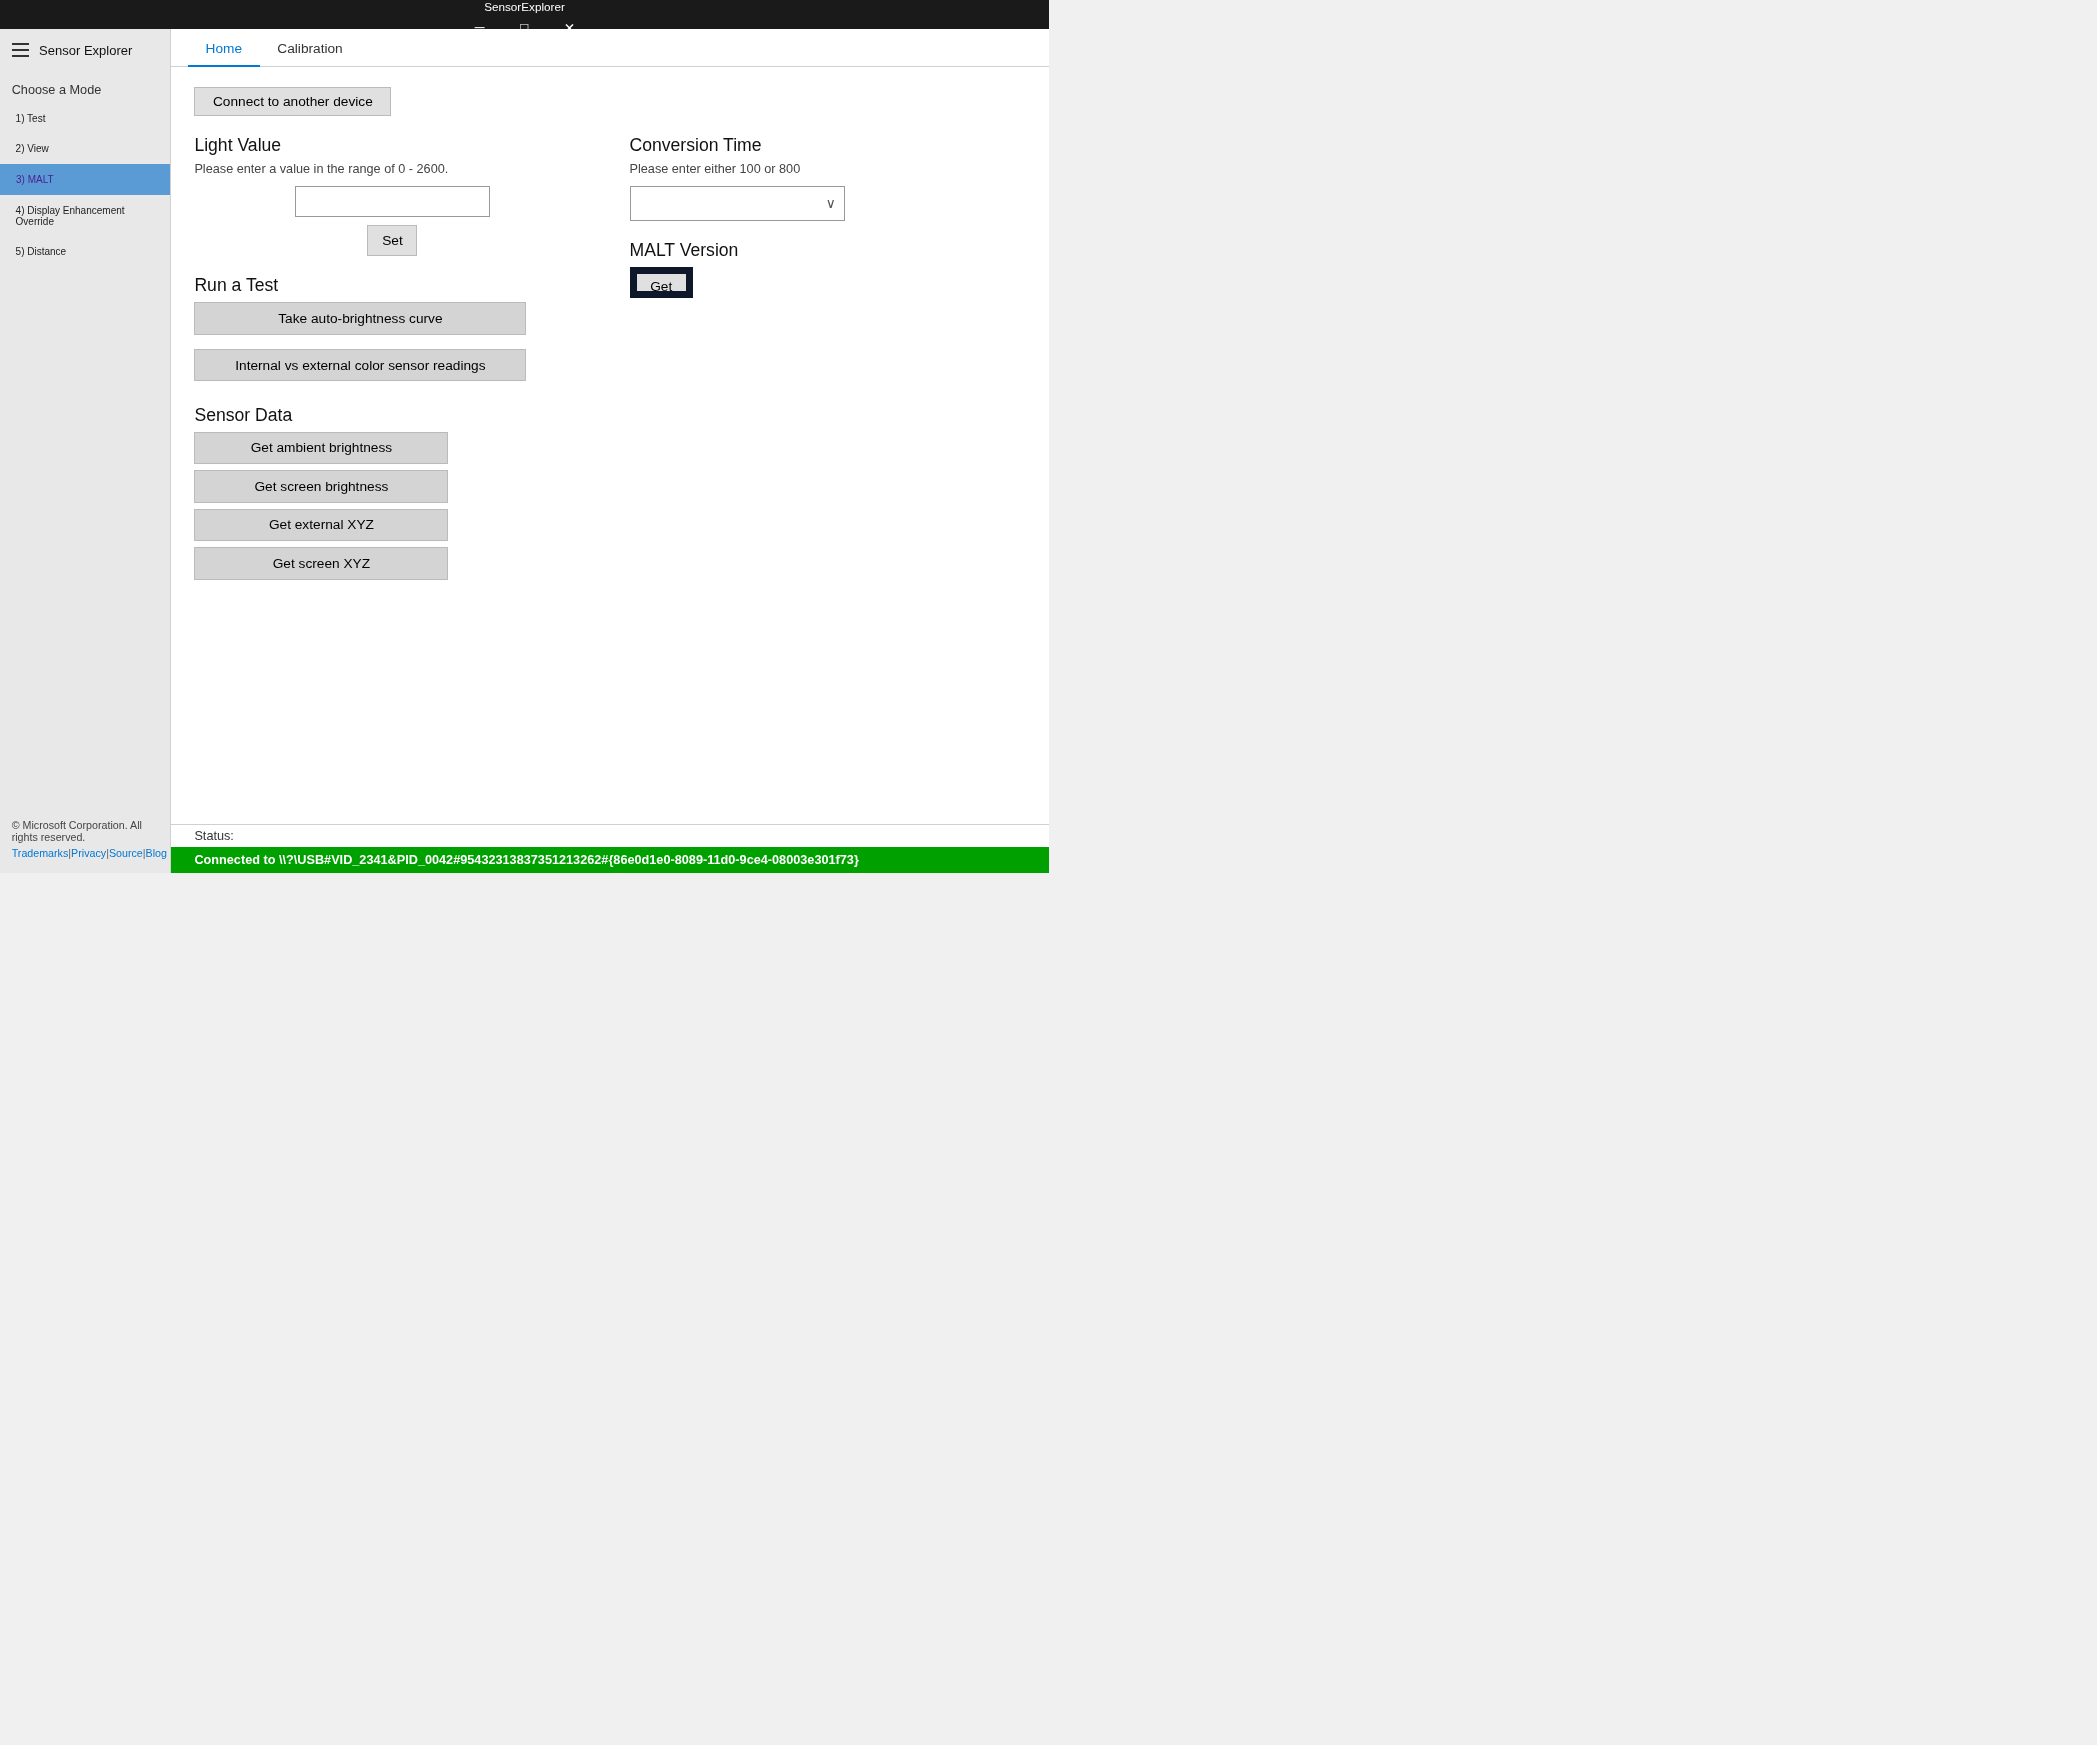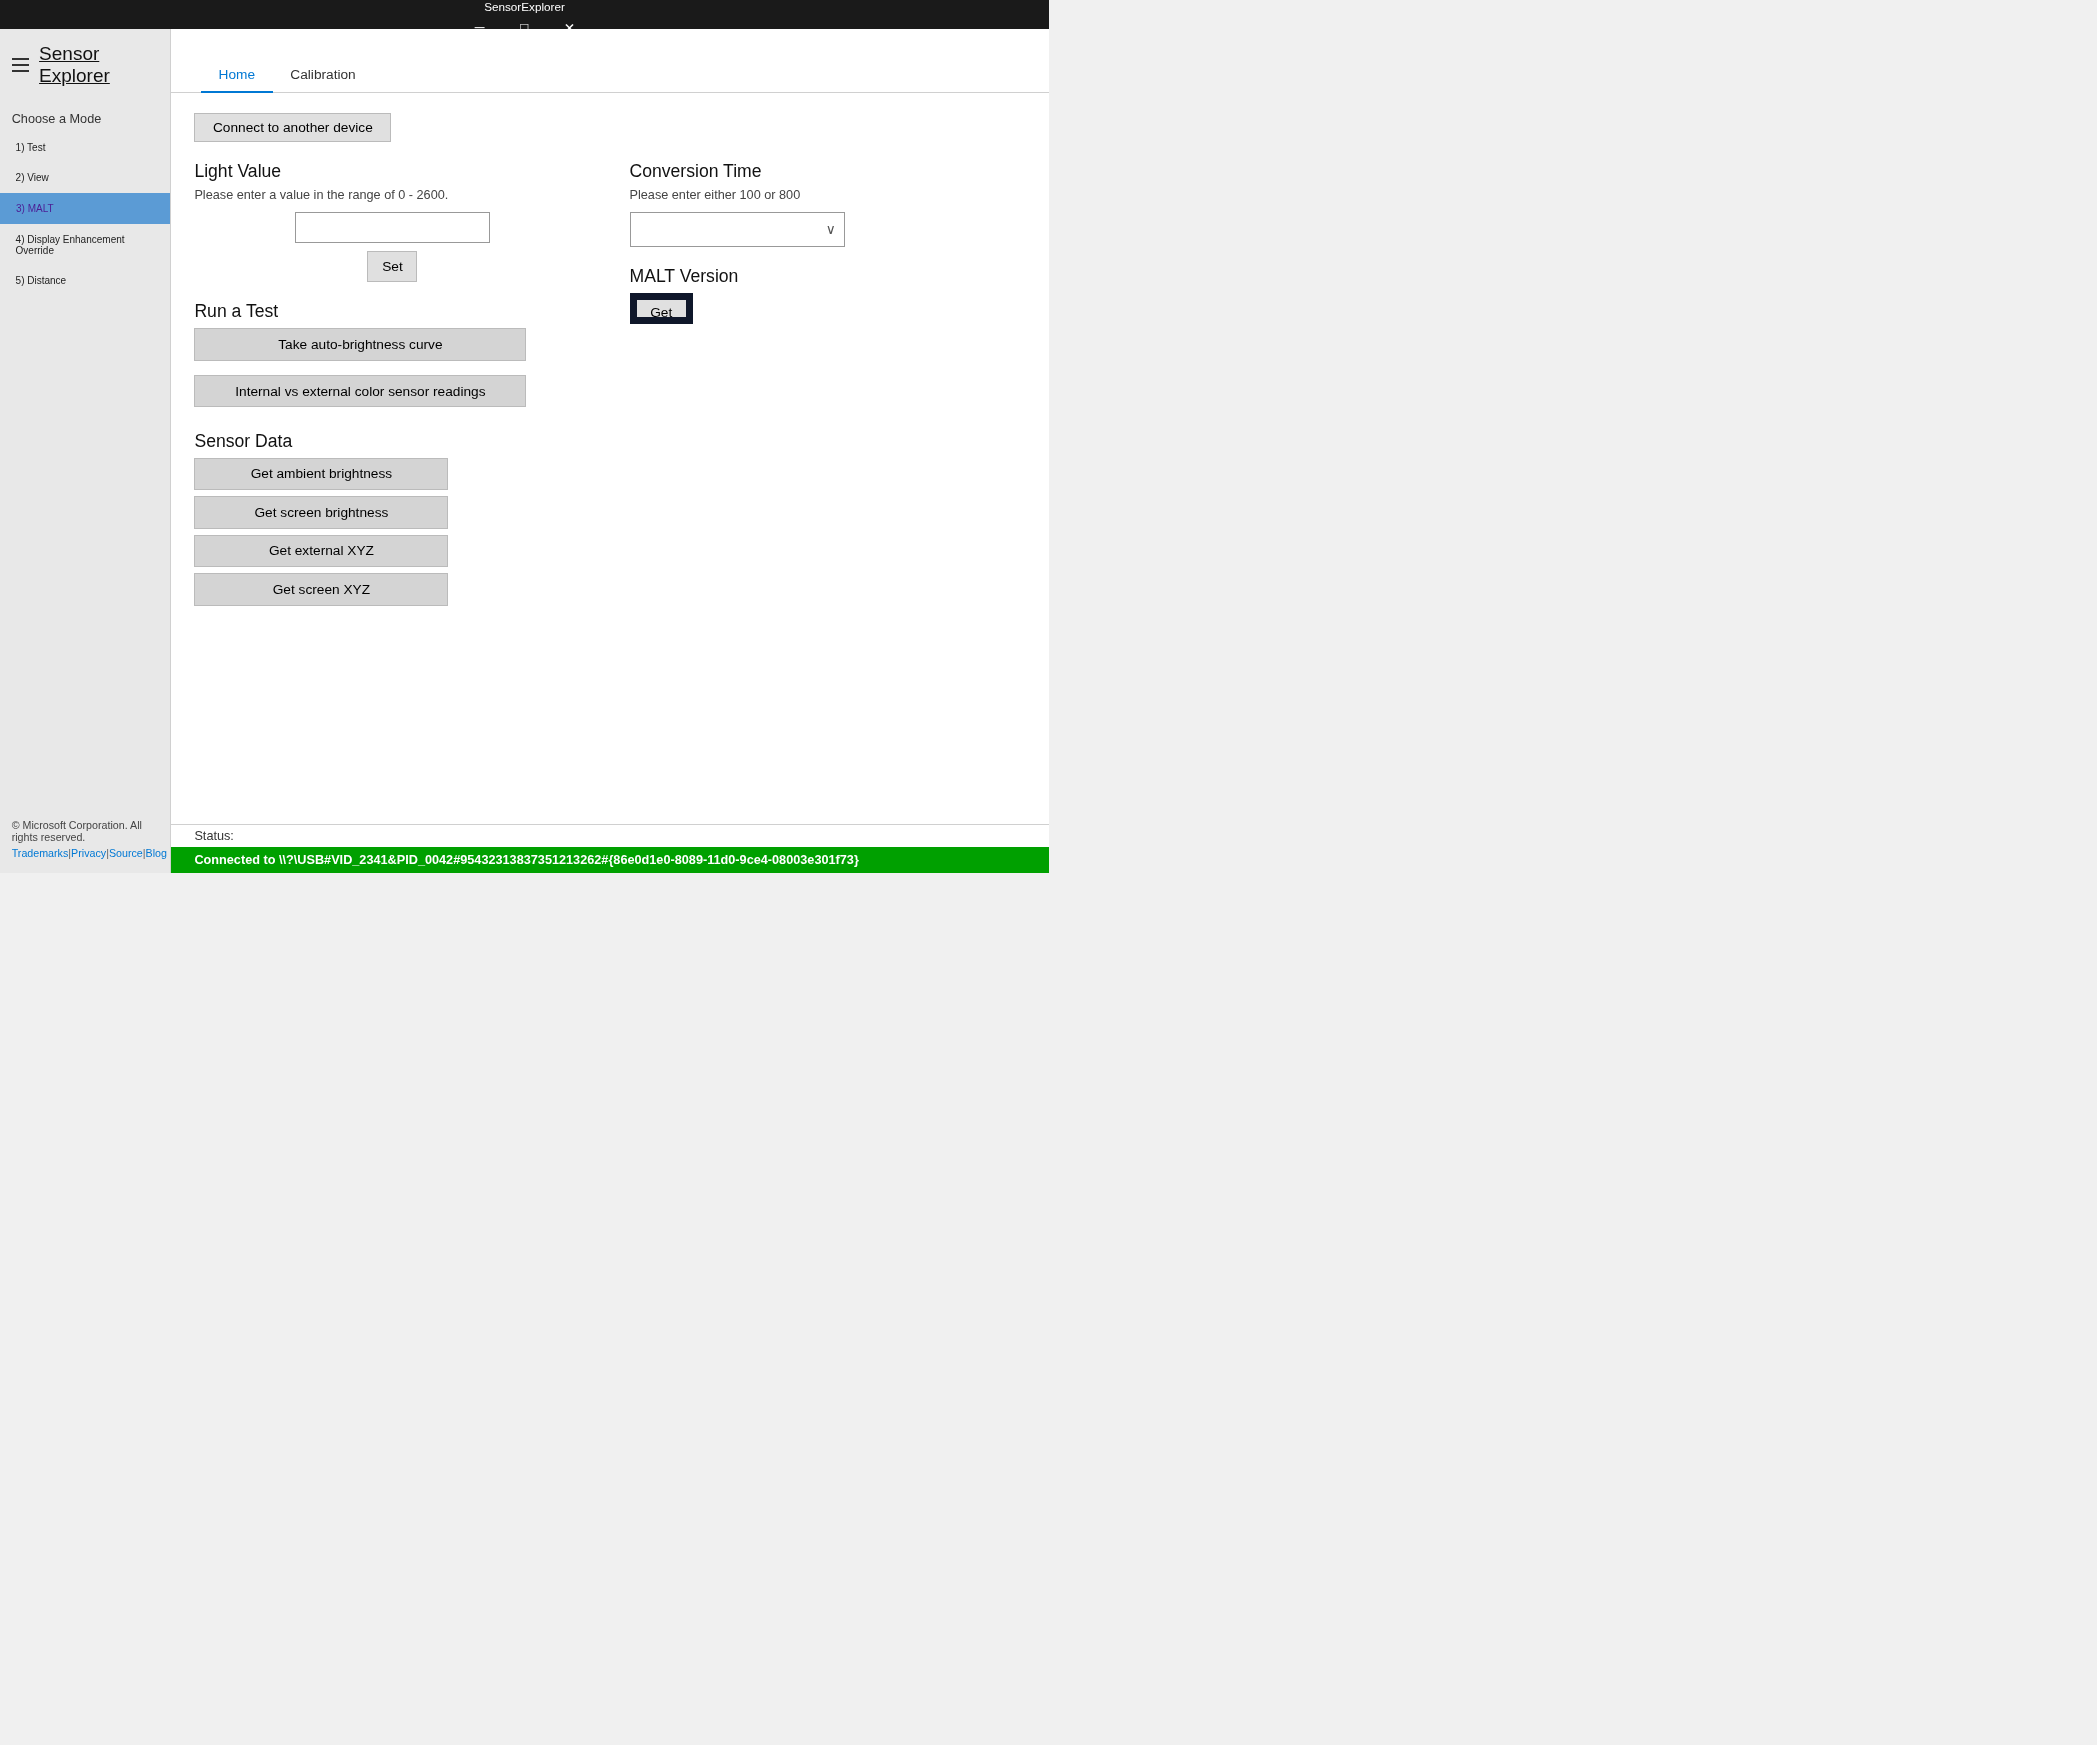--- a/index.html
+++ b/index.html
@@ -70,24 +70,23 @@
       flex-direction: column;
       gap: 3.9px;
       cursor: pointer;
     }
     .hamburger-line {
       width: 17.6px;
       height: 2px;
       background: #333;
     }
     .sidebar-title {
-      font-size: 19px;
+      font-size: 13px;
       font-weight: 500;
       color: #111;
-      text-decoration: underline;
     }
     .sidebar-section-label {
       padding: 11.7px 11.7px 5.9px;
       font-size: 12.7px;
       color: #333;
       font-weight: 400;
     }
     .sidebar-item {
       padding: 9.8px 15.6px;
       cursor: pointer;
@@ -126,22 +125,21 @@
       display: flex;
       flex-direction: column;
       overflow: hidden;
     }
 
     
     .tab-bar {
       display: flex;
       border-bottom: 1px solid #d0d0d0;
       background: white;
-      padding: 0 30px;
-      margin-top: 26px;
+      padding: 0 17px;
     }
     .tab {
       padding: 11.7px 17.6px 9.8px;
       cursor: pointer;
       font-size: 13.7px;
       color: #333;
       border-bottom: 2.9px solid transparent;
       margin-bottom: -1px;
     }
     .tab.active {

